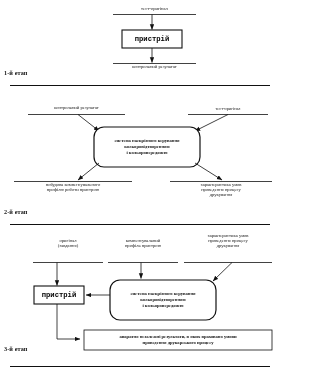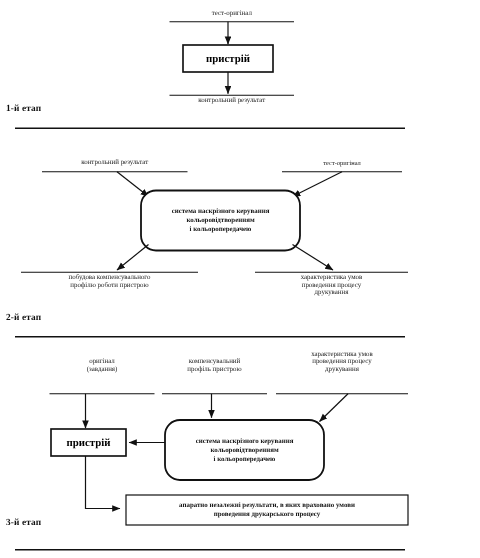--- a/index.html
+++ b/index.html
@@ -18,21 +18,21 @@
   .lbl.small{font-size:4.6px;}
   .lbl.tiny{font-size:4.3px;}
   .stage{
     position:absolute;font-size:6.2px;font-weight:bold;
     font-family:"Liberation Serif", serif;color:#111;
     letter-spacing:.1px;
   }
   .boxtext{
     position:absolute;display:flex;align-items:center;justify-content:center;
     font-weight:bold;font-size:7.2px;color:#000;
-    font-family:Liberation Serif, serif;
+    font-family:Liberation Mono, monospace;
   }
   .sysbox-text{
     position:absolute;text-align:center;font-size:4.6px;
     font-weight:bold;color:#151515;line-height:1.25;
     font-family:"Liberation Serif", serif;
     display:flex;flex-direction:column;justify-content:center;
   }
   .resbox-text{
     position:absolute;text-align:center;font-size:4.6px;
     font-weight:bold;color:#151515;line-height:1.25;

